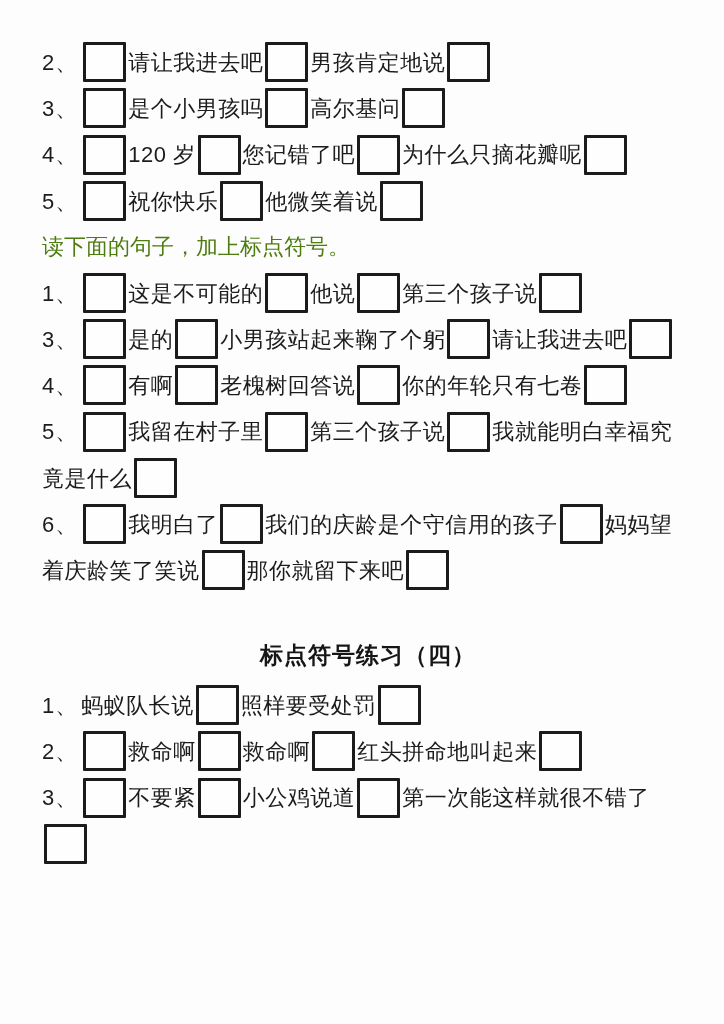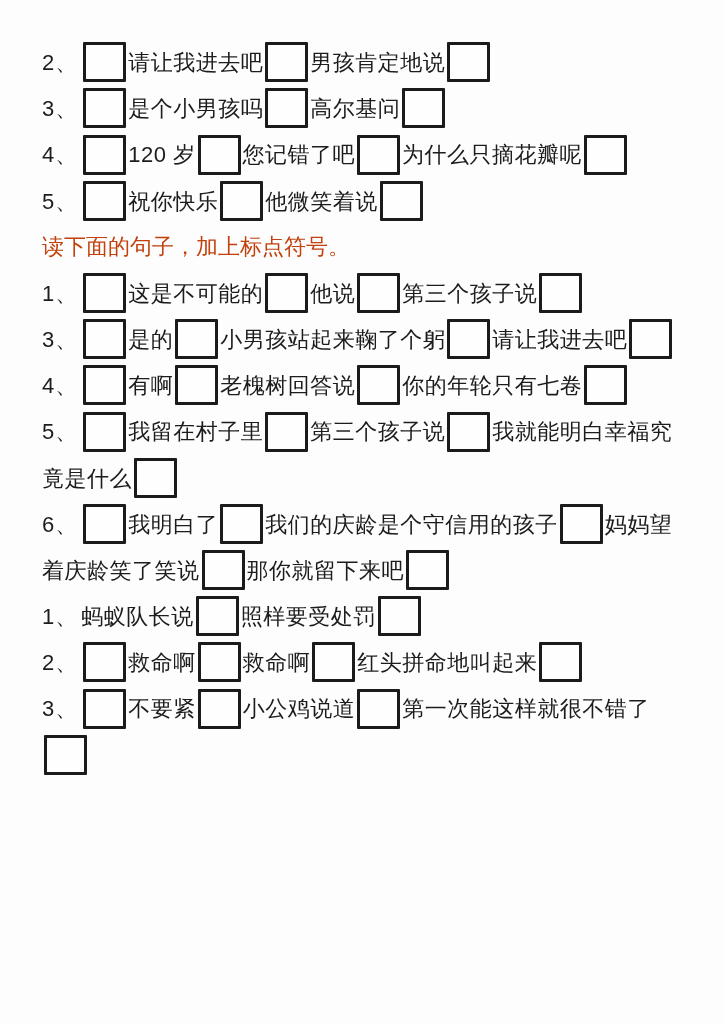--- a/index.html
+++ b/index.html
@@ -10,21 +10,21 @@
     padding:40px 30px 20px 42px;
     overflow:hidden;
   }
   .ws-section{margin:0;}
   .sec-title{
     text-align:center;font-size:23px;font-weight:700;
     margin:46px 0 12px 0;letter-spacing:1px;color:#161616;
   }
   .ws-section:first-child .item:first-child{margin-top:0;}
   .sec-intro{
-    font-size:22px;margin:0 0 2px 0;line-height:44px;color:#c2410c;
+    font-size:22px;margin:0 0 2px 0;line-height:44px;color:#4d7c0f;
   }
   .item{
     font-size:22px;line-height:46px;margin:0;color:#1c1c1c;
     word-break:break-all;
   }
   .num{margin-right:3px;letter-spacing:1px;}
   .txt{letter-spacing:0.5px;}
   .pbox{
     display:inline-block;width:37px;height:34px;
     border:3px solid #1b1b1b;border-radius:1px;
@@ -44,18 +44,19 @@
       </section>
       <section class="ws-section">
         <p class="sec-intro">读下面的句子，加上标点符号。</p>
         <div class="item"><span class="num">1、</span><span class="pbox"></span><span class="txt">这是不可能的</span><span class="pbox"></span><span class="txt">他说</span><span class="pbox"></span><span class="txt">第三个孩子说</span><span class="pbox"></span></div>
         <div class="item"><span class="num">3、</span><span class="pbox"></span><span class="txt">是的</span><span class="pbox"></span><span class="txt">小男孩站起来鞠了个躬</span><span class="pbox"></span><span class="txt">请让我进去吧</span><span class="pbox"></span></div>
         <div class="item"><span class="num">4、</span><span class="pbox"></span><span class="txt">有啊</span><span class="pbox"></span><span class="txt">老槐树回答说</span><span class="pbox"></span><span class="txt">你的年轮只有七卷</span><span class="pbox"></span></div>
         <div class="item"><span class="num">5、</span><span class="pbox"></span><span class="txt">我留在村子里</span><span class="pbox"></span><span class="txt">第三个孩子说</span><span class="pbox"></span><span class="txt">我就能明白幸福究竟是什么</span><span class="pbox"></span></div>
         <div class="item"><span class="num">6、</span><span class="pbox"></span><span class="txt">我明白了</span><span class="pbox"></span><span class="txt">我们的庆龄是个守信用的孩子</span><span class="pbox"></span><span class="txt">妈妈望着庆龄笑了笑说</span><span class="pbox"></span><span class="txt">那你就留下来吧</span><span class="pbox"></span></div>
       </section>
       <section class="ws-section">
+        <h2 class="sec-title">标点符号练习（四）</h2>
         <div class="item"><span class="num">1、</span><span class="txt">蚂蚁队长说</span><span class="pbox"></span><span class="txt">照样要受处罚</span><span class="pbox"></span></div>
         <div class="item"><span class="num">2、</span><span class="pbox"></span><span class="txt">救命啊</span><span class="pbox"></span><span class="txt">救命啊</span><span class="pbox"></span><span class="txt">红头拼命地叫起来</span><span class="pbox"></span></div>
         <div class="item"><span class="num">3、</span><span class="pbox"></span><span class="txt">不要紧</span><span class="pbox"></span><span class="txt">小公鸡说道</span><span class="pbox"></span><span class="txt">第一次能这样就很不错了</span><span class="pbox"></span></div>
       </section>
     </div>
 </div>
 
 </body></html>

